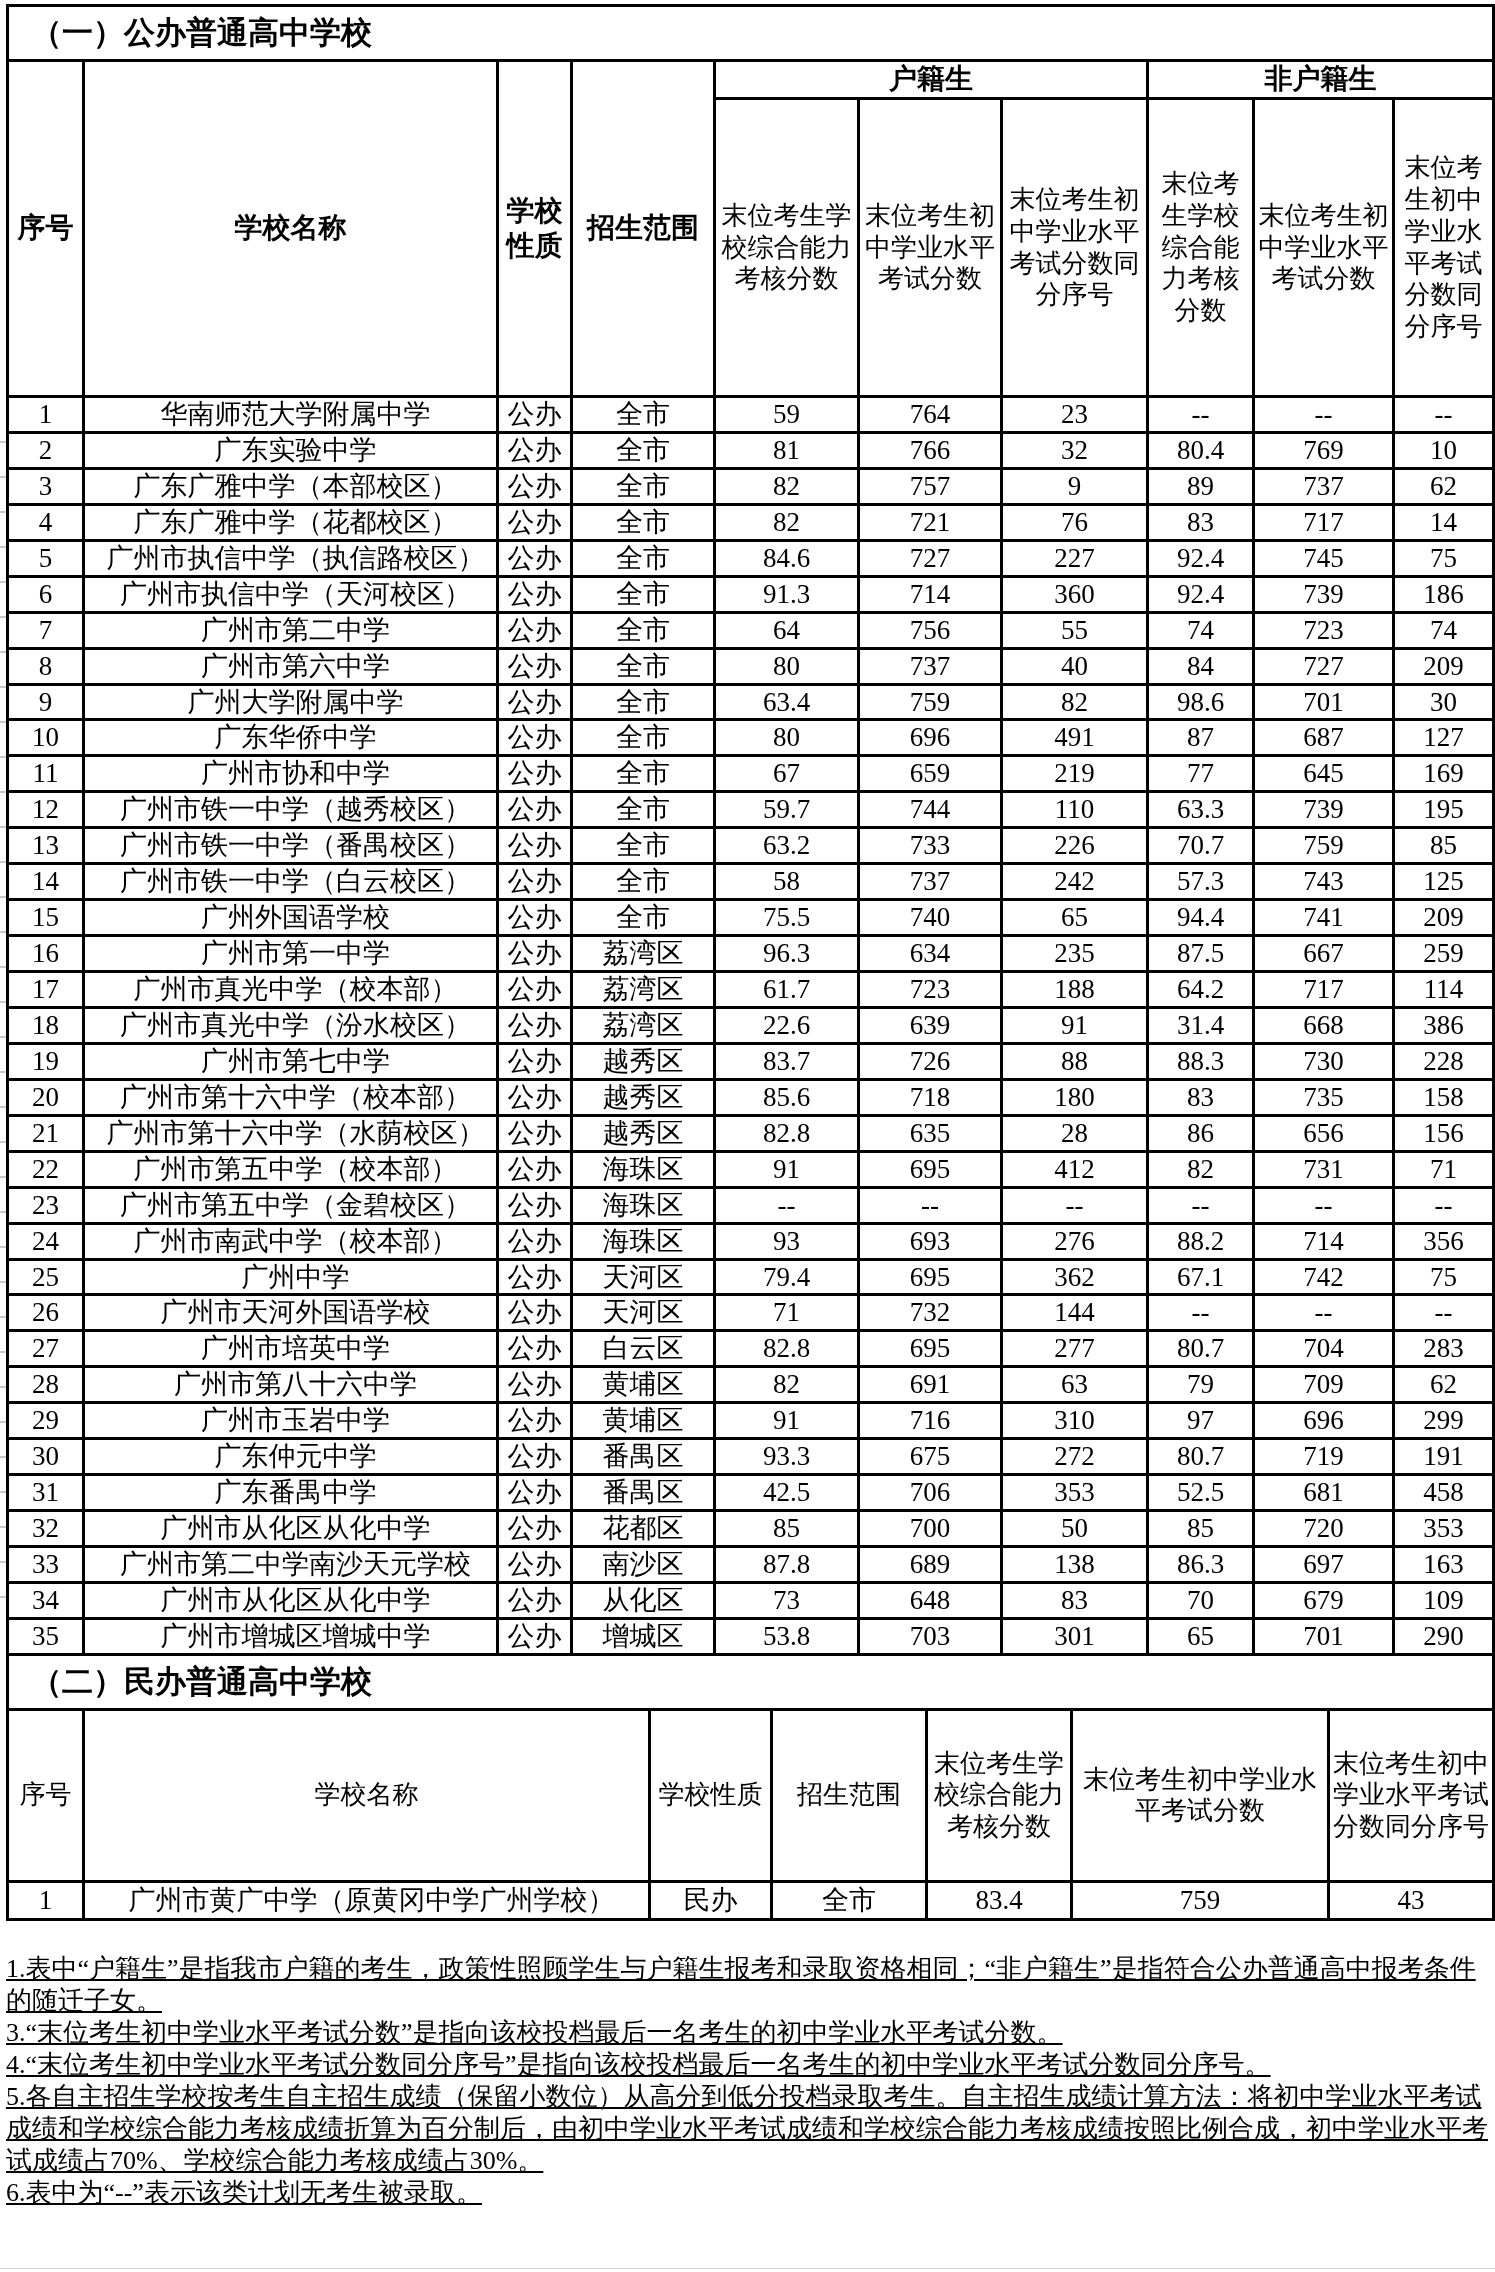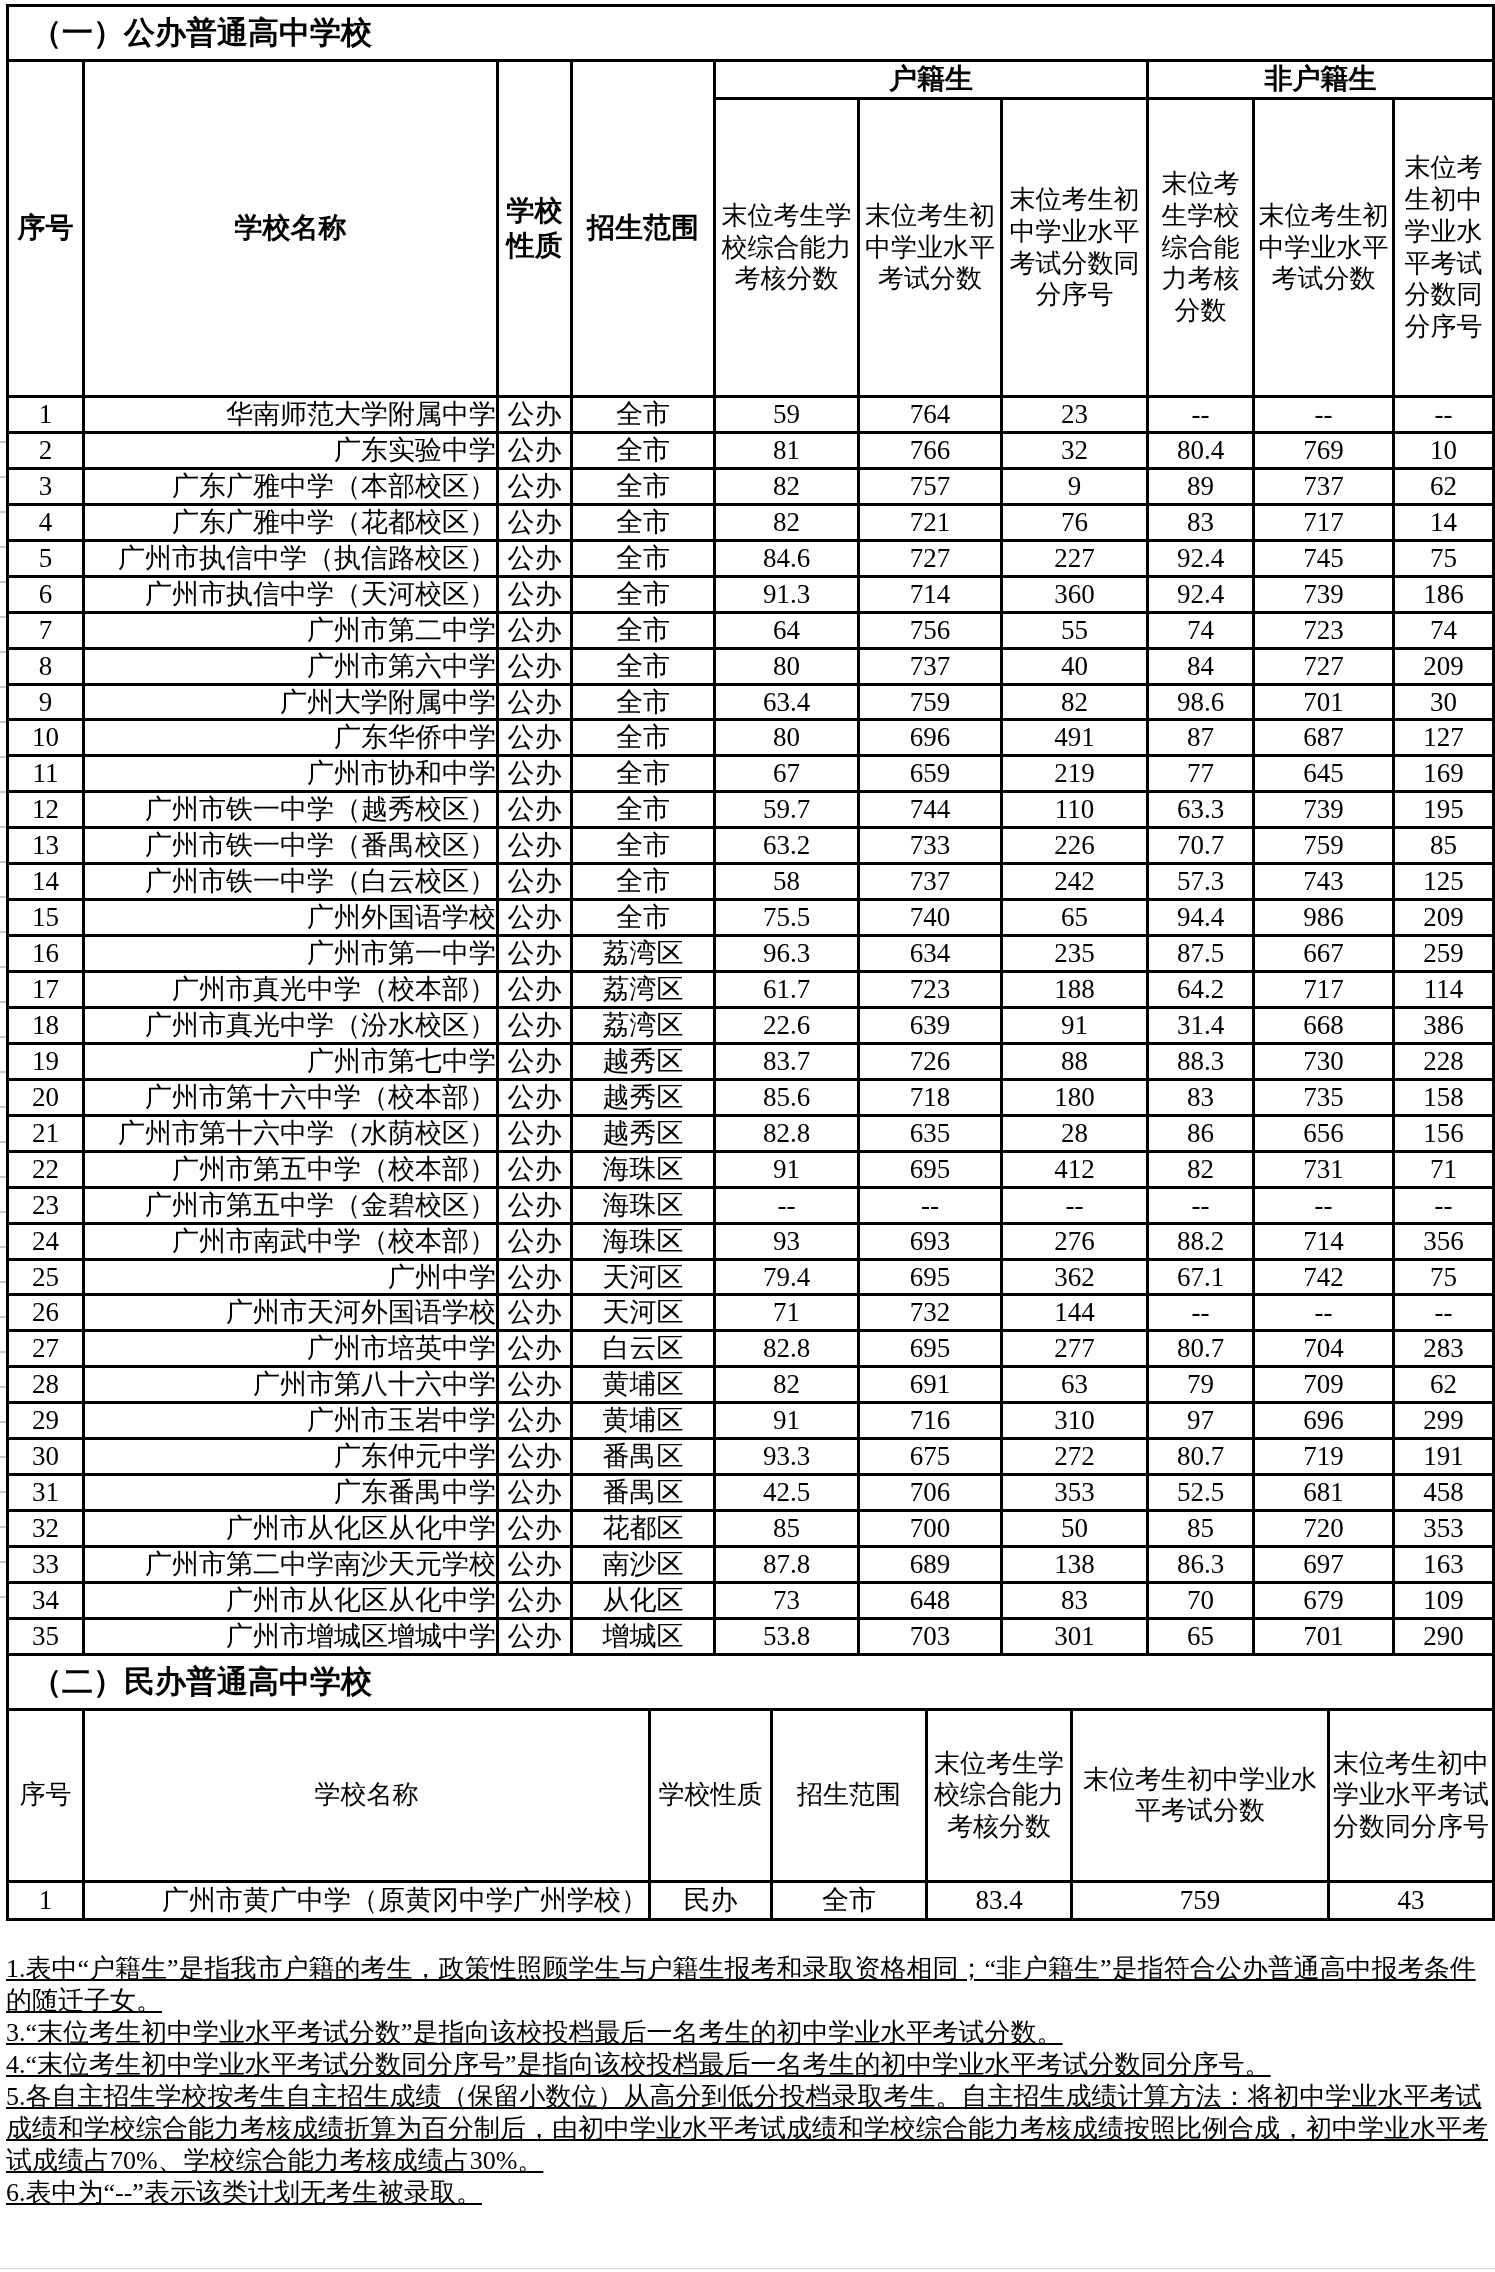--- a/index.html
+++ b/index.html
@@ -16,21 +16,21 @@
   tr.title-row td {
     height:52px; text-align:left; padding-left:22px;
     font-family:"Liberation Sans","DejaVu Sans",sans-serif; font-weight:bold; font-size:31px;
   }
   tr.group-row td { height:35px; font-family:"Liberation Sans","DejaVu Sans",sans-serif;
     font-weight:bold; font-size:28px; }
   td.merged-head { font-size:26px; }
   tr.sub-row td { height:295px; font-size:26px; padding:0 1px; }
   tbody.data tr { height:35px; }
   tbody.data td { height:29px; }
-  td.name { text-align:right; padding-left:10px;font-family:Liberation Serif, serif; }
+  td.name { text-align:center; padding-left:10px;font-family:Liberation Serif, serif; }
   table.private { margin-top:-3px; }
   table.private tr.head-row td { height:169px; font-size:26px; }
   table.private tbody.data tr { height:38px; }
   .notes { margin-top:32px; width:1486px; font-size:26px; line-height:32px; }
   .notes .note-line { white-space:normal;text-decoration:underline; }
   .left-gutter {
     position:absolute; left:0; top:408px; width:6px; height:1222px;
     background:repeating-linear-gradient(to bottom, transparent 0 33px, #c8c8c8 33px 35px);
   }
   .bottom-gridline { position:absolute; left:0; top:2268px; width:1495px; height:1px; background:#d4d4d4; }
@@ -247,21 +247,21 @@
         </tr>
         <tr>
           <td>15</td>
           <td class="name">广州外国语学校</td>
           <td>公办</td>
           <td>全市</td>
           <td>75.5</td>
           <td>740</td>
           <td>65</td>
           <td>94.4</td>
-          <td>986</td>
+          <td>741</td>
           <td>209</td>
         </tr>
         <tr>
           <td>16</td>
           <td class="name">广州市第一中学</td>
           <td>公办</td>
           <td>荔湾区</td>
           <td>96.3</td>
           <td>634</td>
           <td>235</td>

